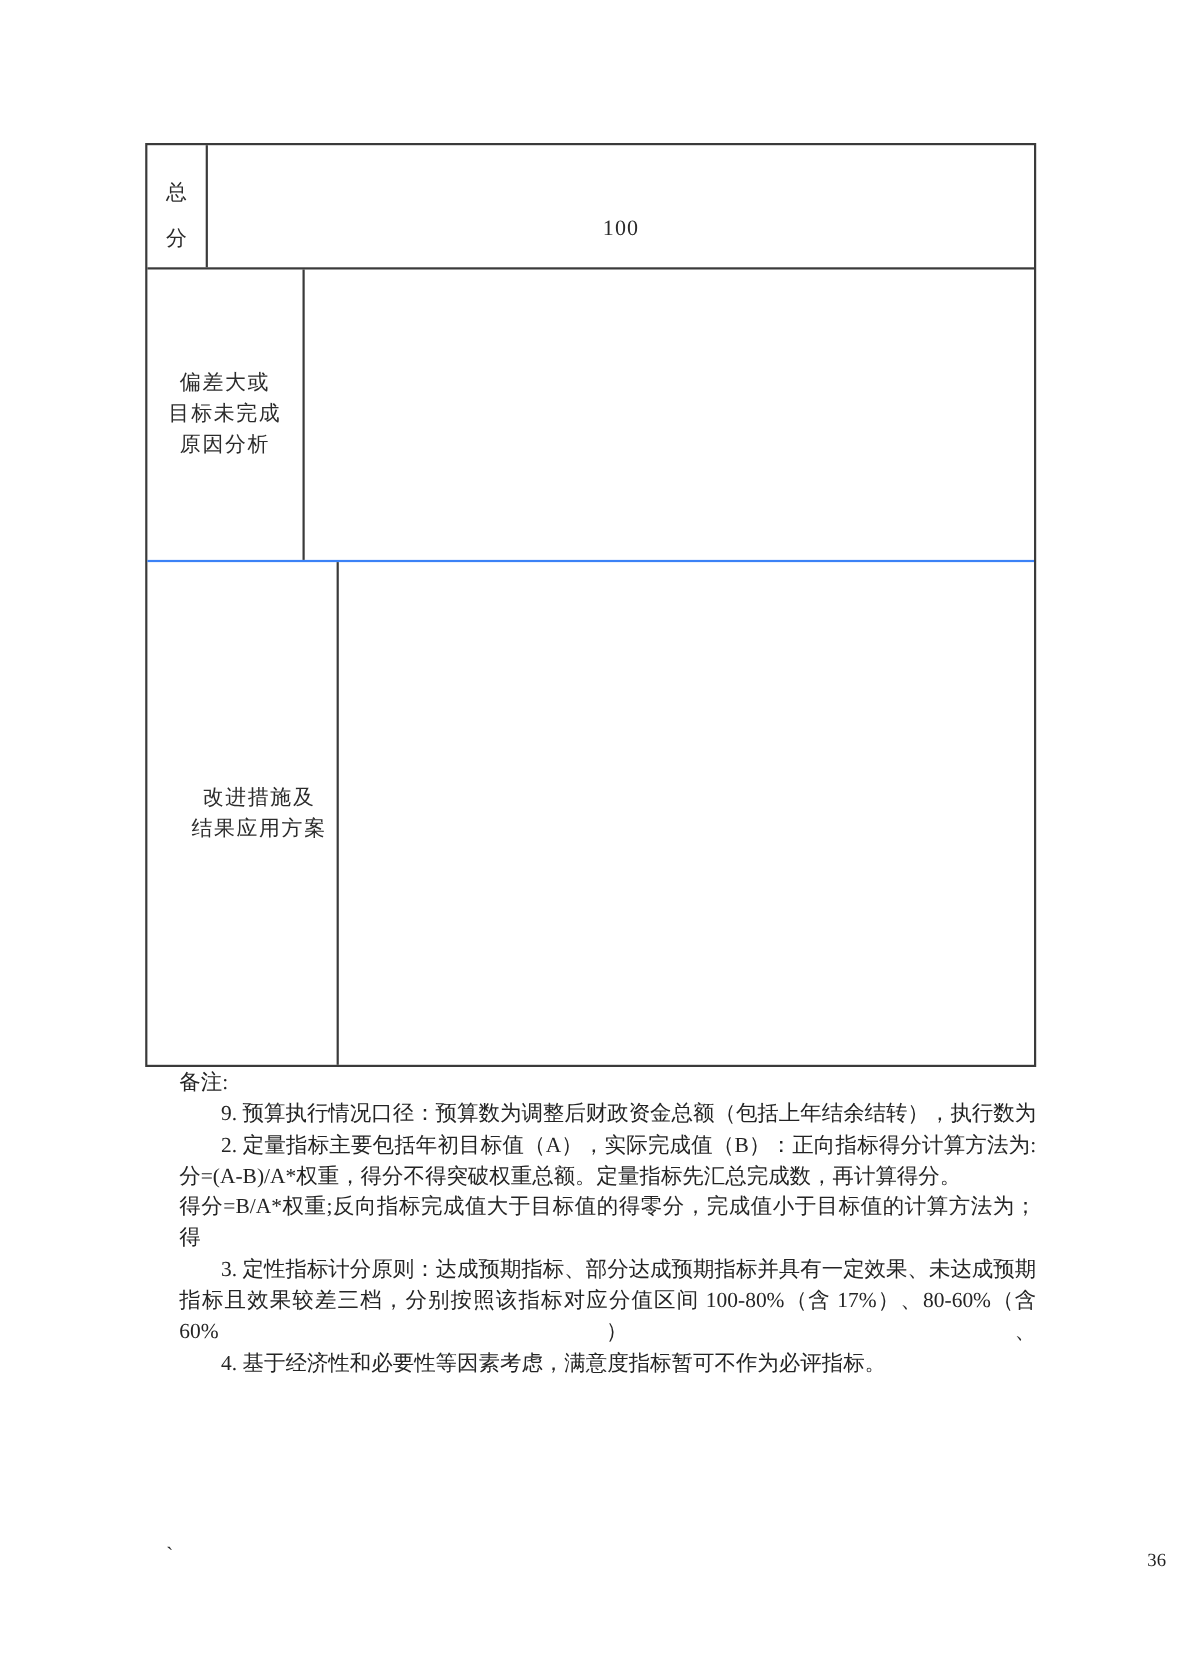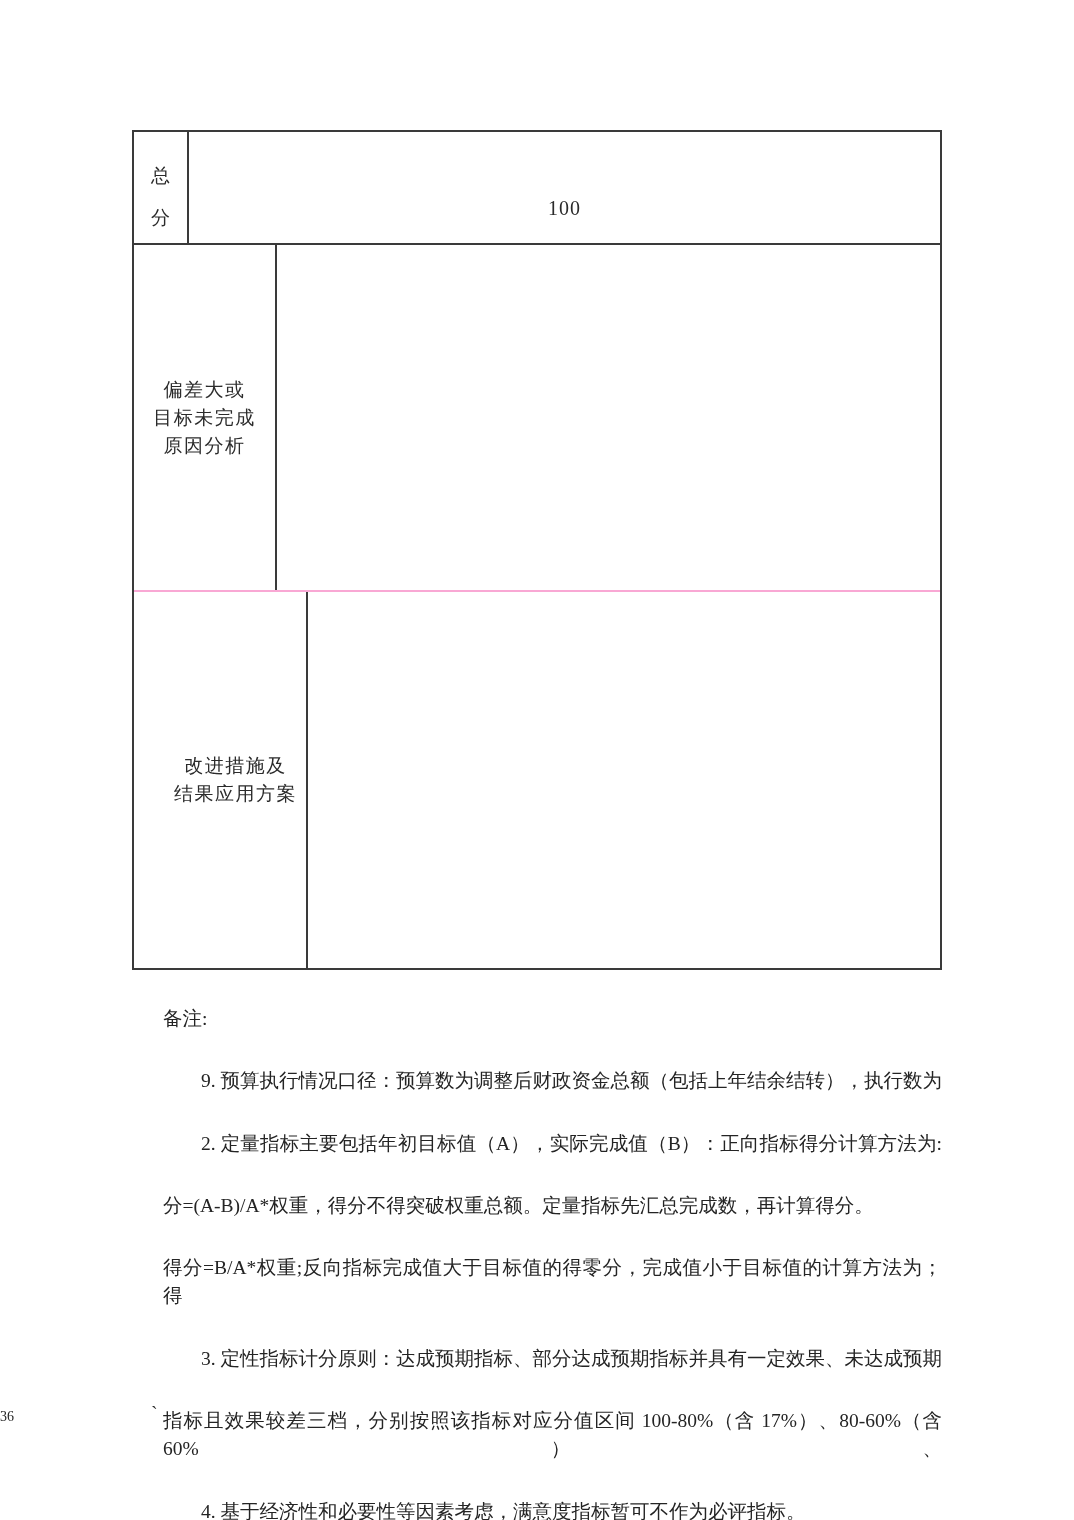--- a/index.html
+++ b/index.html
@@ -28,21 +28,21 @@
     box-sizing: border-box;
     display: flex;
     flex-direction: column;
     background: #ffffff;
   }
   .trow {
     display: flex;
     box-sizing: border-box;
   }
   .trow1 { height: 113px; border-bottom: 2px solid #3a3a3a; }
-  .trow2 { height: 347px; border-bottom: 2px solid #f9a8d4; }
+  .trow2 { height: 266px; border-bottom: 2px solid #3b82f6; }
   .trow3 { flex: 1; margin-left: 31px; }
 
   .lcell {
     box-sizing: border-box;
     border-right: 2px solid #3a3a3a;
     display: flex;
     flex-direction: column;
     align-items: center;
     justify-content: center;
     font-size: 19px;
@@ -72,39 +72,39 @@
   
   .notes {
     position: absolute;
     left: 163px;
     top: 971px;
     width: 779px;
     font-size: 19.5px;
     line-height: 28.3px;
     color: #242424;
   }
-  .nline { min-height: 28.3px; margin-top: 34px; }
+  .nline { min-height: 28.3px; }
   .ind  { padding-left: 38px; }
   .jfull { text-align: justify; text-align-last: justify; }
 
   
   .stray-mark {
     position: absolute;
     left: 151px;
     top: 1403px;
     font-size: 20px;
     color: #2b2b2b;
   }
   .page-number {
     position: absolute;
     left: 0;
     top: 1409px;
     width: 1060px;
-    text-align: left;
-    font-size: 14px;
+    text-align: right;
+    font-size: 17px;
     color: #1f1f1f;
   }
 </style>
 </head>
 <body>
 
 <div class="page">
 
   <div class="score-table">
 

